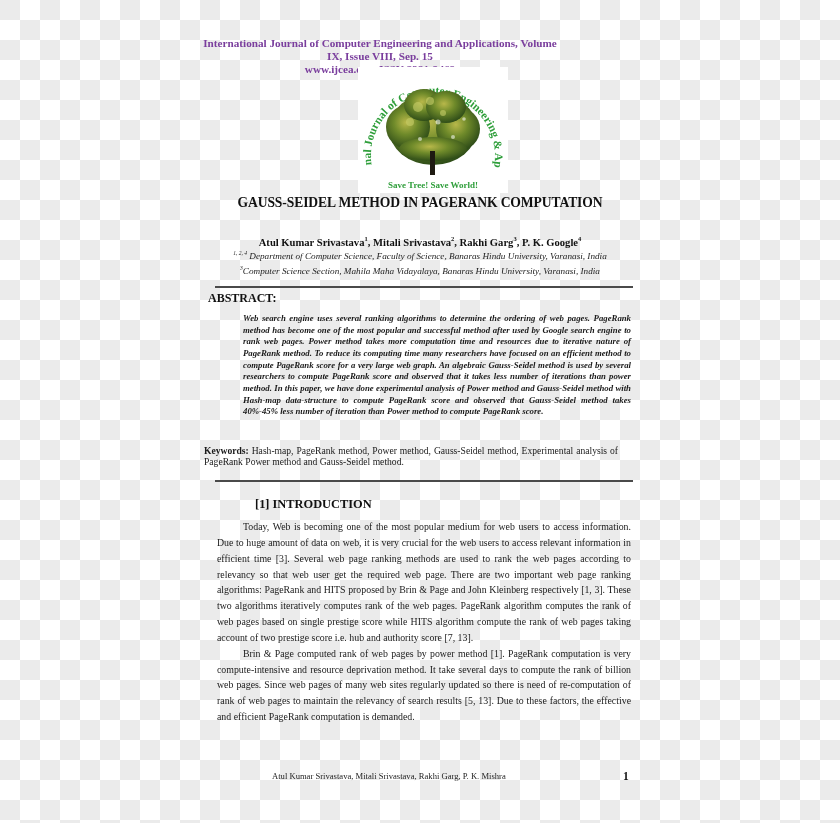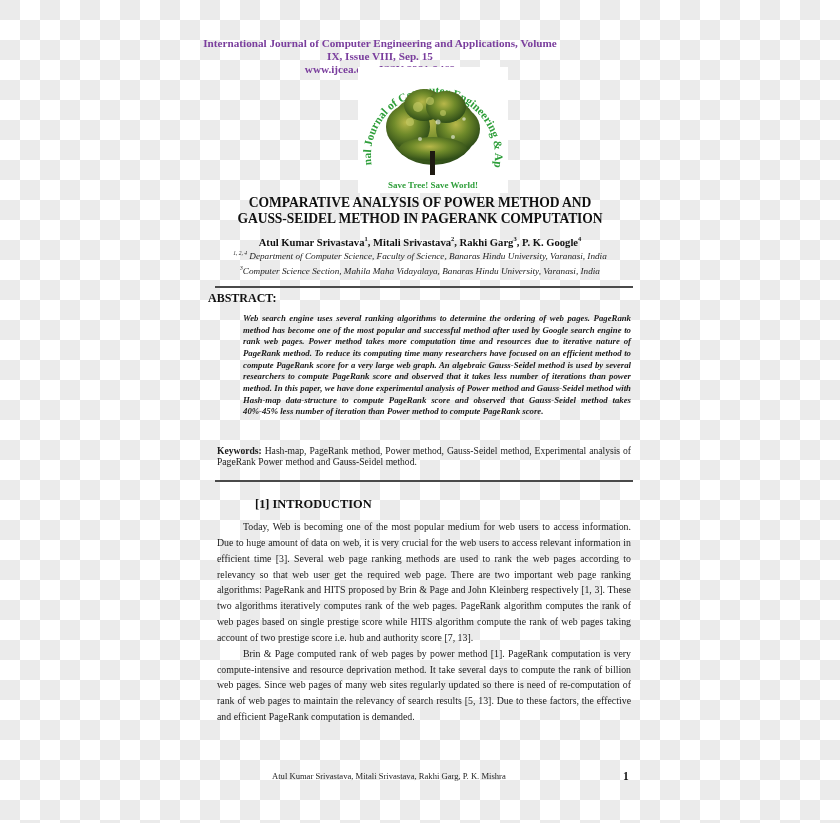--- a/index.html
+++ b/index.html
@@ -62,21 +62,21 @@
       position: absolute; left: 208px; top: 291px; font-weight: bold;
       font-size: 12px; line-height: 14px;
     }
     .abstract-body {
       position: absolute; left: 243px; top: 313px; width: 388px;
       font-style: italic; font-weight: bold; font-size: 8.75px; line-height: 11.65px;
       text-align: justify; color: #1a1a1a;
     }
 
     .keywords {
-      position: absolute; left: 217px; top: 446px; width: 414px;
+      position: absolute; left: 204px; top: 446px; width: 414px;
       font-size: 9.6px; line-height: 10.5px; text-align: justify; color: #1a1a1a;
     }
     .keywords b { font-weight: bold; }
 
     .section-heading {
       position: absolute; left: 217px; top: 497px; font-weight: bold;
       font-size: 12.4px; line-height: 15px; padding-left: 38px;
     }
 
     .intro {
@@ -135,21 +135,20 @@
           <circle cx="95" cy="70" r="2"></circle>
         <circle cx="62" cy="72" r="2"></circle>
           <circle cx="106" cy="52" r="1.8"></circle>
       </g>
       <rect x="72" y="84" width="5" height="24" fill="#1e1a12"></rect>
       <text x="75" y="121" text-anchor="middle" font-family="Liberation Serif, serif" font-weight="bold" font-size="9" fill="#2e9e3a">Save Tree! Save World!</text>
     </svg>
   </div>
 
   <div class="title">
-    <div>COMPARATIVE ANALYSIS OF POWER METHOD AND</div>
     <div>GAUSS-SEIDEL METHOD IN PAGERANK COMPUTATION</div>
   </div>
 
   <div class="authors">
     <span>Atul Kumar Srivastava</span><sup>1</sup><span>, </span><span>Mitali Srivastava</span><sup>2</sup><span>, </span><span>Rakhi Garg</span><sup>3</sup><span>, </span><span>P. K. Google</span><sup>4</sup>
   </div>
 
   <div class="affil affil-1"><sup>1, 2, 4</sup><span> Department of Computer Science, Faculty of Science, Banaras Hindu University, Varanasi, India</span></div>
   <div class="affil affil-2"><sup>3</sup><span>Computer Science Section, Mahila Maha Vidayalaya, Banaras Hindu University, Varanasi, India</span></div>
 

